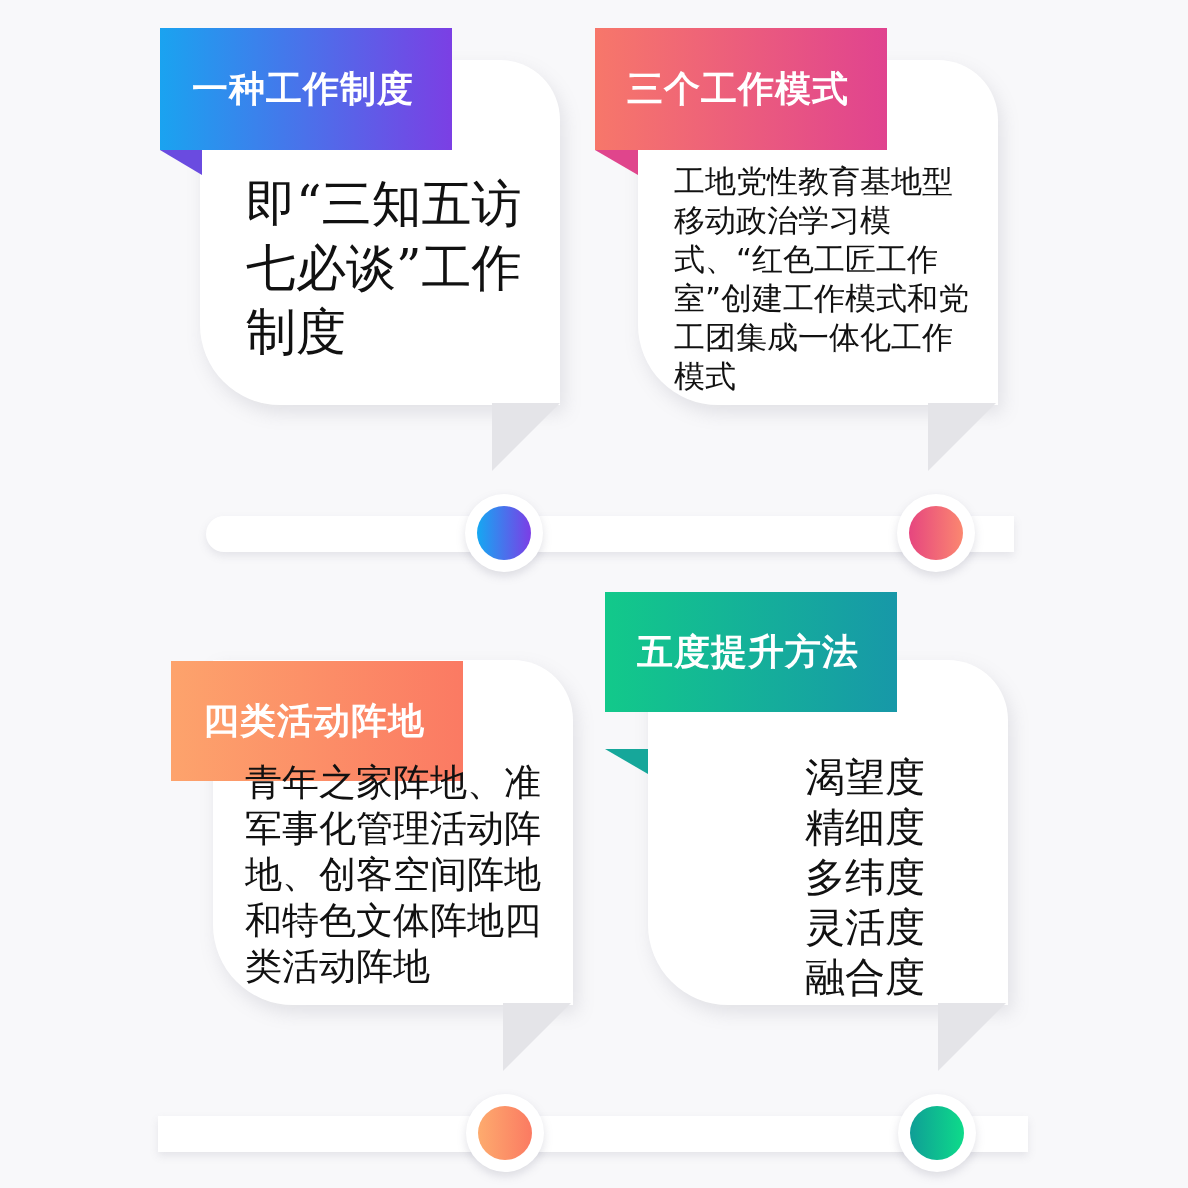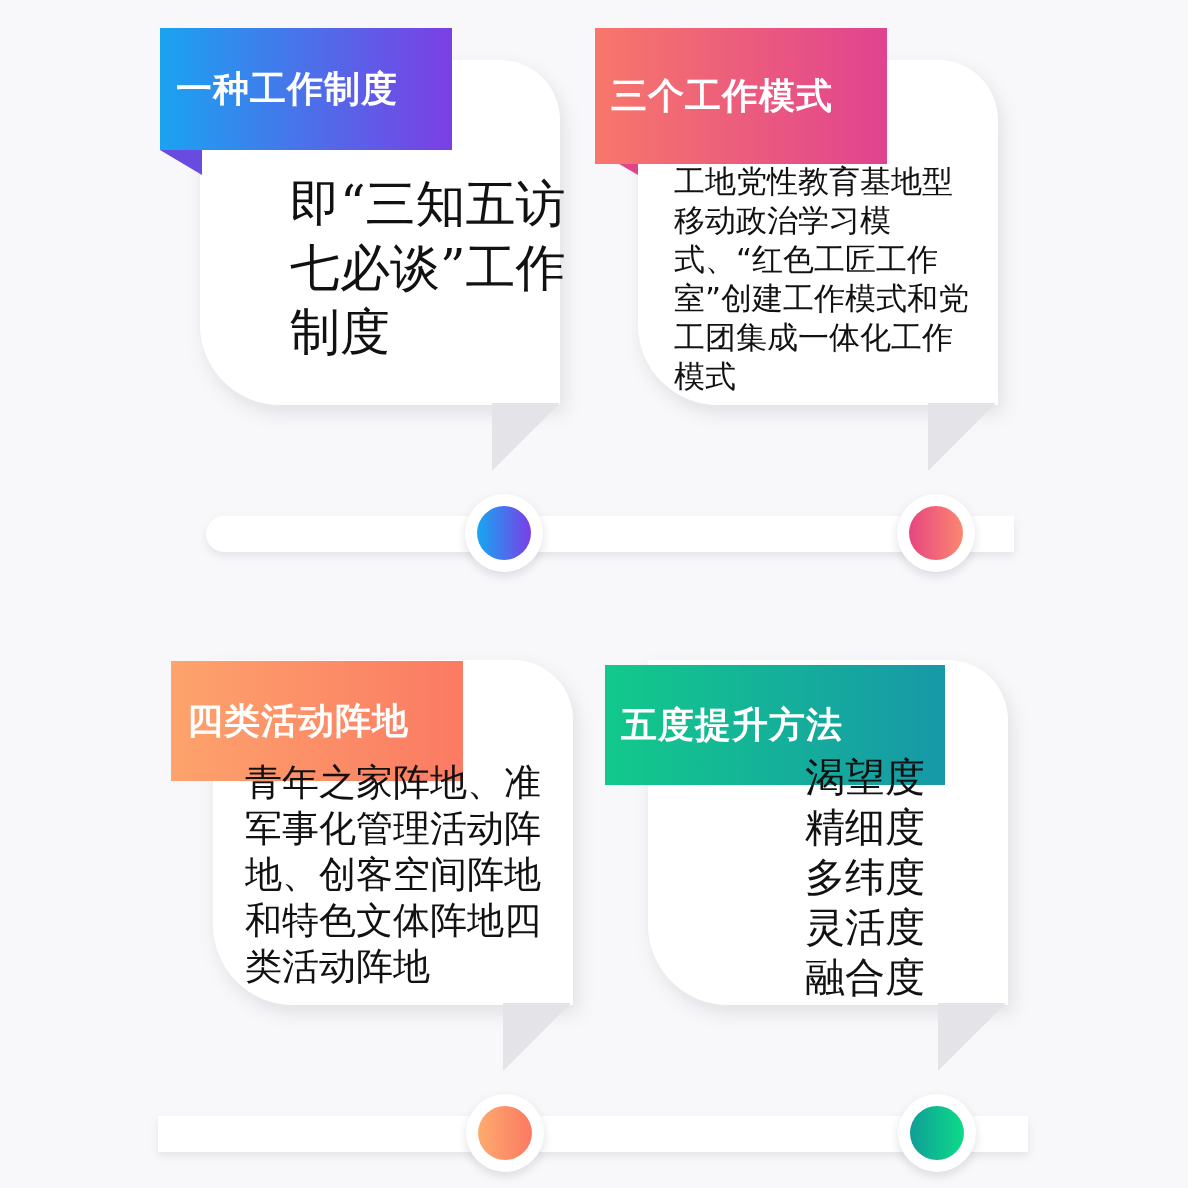--- a/index.html
+++ b/index.html
@@ -18,21 +18,21 @@
     position:absolute; width:0; height:0;
     border-style:solid;
   }
   .header {
     position:absolute;
     color:#fff;
     font-family:"DejaVu Sans", sans-serif;
     font-weight:bold;
     font-size:36px;
     letter-spacing:1px;
-    display:flex; align-items:center; padding-left:16px; box-sizing:border-box;
+    display:flex; align-items:center; padding-left:32px; box-sizing:border-box;
   }
   .fold { position:absolute; width:0; height:0; border-style:solid; }
   .body-text {
     position:absolute; color:#111;
     line-height:1.3;
   }
   .track {
     position:absolute; height:36px; background:#fff;
     border-radius:18px 0 0 18px;
     box-shadow: 0 4px 8px rgba(120,120,140,0.15);
@@ -45,28 +45,28 @@
   .dot { width:54px; height:54px; border-radius:50%; }
 </style>
 </head>
 <body>
 
 <div>
   <div class="card" style="left:200px;top:60px;width:360px;height:345px;"></div>
   <div class="tail" style="left:492px;top:403px;border-width:0 0 68px 68px;border-color:transparent transparent transparent #e4e4e8;"></div>
   <div class="fold" style="left:160px;top:150px;border-width:0 42px 25px 0;border-color:transparent #6a4be0 transparent transparent;"></div>
   <div class="header" style="left:160px;top:28px;width:292px;height:122px;background:linear-gradient(90deg,#1aa3f0,#7b3fe4);">一种工作制度</div>
-  <div class="body-text" style="left:246px;top:172px;width:280px;font-size:50px;line-height:64px;margin-left:44px;">即“三知五访七必谈”工作制度</div>
+  <div class="body-text" style="left:246px;top:172px;width:280px;font-size:50px;line-height:64px;">即“三知五访七必谈”工作制度</div>
 </div>
 
 <div>
   <div class="card" style="left:638px;top:60px;width:360px;height:345px;"></div>
   <div class="tail" style="left:928px;top:403px;border-width:0 0 68px 68px;border-color:transparent transparent transparent #e4e4e8;"></div>
   <div class="fold" style="left:595px;top:150px;border-width:0 43px 25px 0;border-color:transparent #e0458c transparent transparent;"></div>
-  <div class="header" style="left:595px;top:28px;width:292px;height:136px;background:linear-gradient(90deg,#f7776a,#e0438f);">三个工作模式</div>
+  <div class="header" style="left:595px;top:28px;width:292px;height:122px;background:linear-gradient(90deg,#f7776a,#e0438f);">三个工作模式</div>
   <div class="body-text" style="left:674px;top:162px;width:296px;font-size:31px;line-height:39px;font-family:'DejaVu Sans',sans-serif;">工地党性教育基地型移动政治学习模式、“红色工匠工作室”创建工作模式和党工团集成一体化工作模式</div>
 </div>
 
 <div>
   <div class="track" style="left:206px;top:516px;width:808px;"></div>
   <div class="node" style="left:465px;top:494px;">
     <div class="dot" style="background:linear-gradient(90deg,#15a8f2,#7c3de6);"></div>
   </div>
   <div class="node" style="left:897px;top:494px;">
     <div class="dot" style="background:linear-gradient(90deg,#e6467f,#fb8770);"></div>
@@ -78,21 +78,21 @@
   <div class="tail" style="left:503px;top:1003px;border-width:0 0 68px 68px;border-color:transparent transparent transparent #e4e4e8;"></div>
   <div class="fold" style="left:171px;top:749px;border-width:0 43px 25px 0;border-color:transparent #f8886a transparent transparent;"></div>
   <div class="header" style="left:171px;top:629px;width:292px;height:120px;background:linear-gradient(90deg,#fda36c,#fb7a63);margin-top:32px;">四类活动阵地</div>
   <div class="body-text" style="left:245px;top:760px;width:310px;font-size:37px;line-height:46px;">青年之家阵地、准军事化管理活动阵地、创客空间阵地和特色文体阵地四类活动阵地</div>
 </div>
 
 <div>
   <div class="card" style="left:648px;top:660px;width:360px;height:345px;"></div>
   <div class="tail" style="left:938px;top:1003px;border-width:0 0 68px 68px;border-color:transparent transparent transparent #e4e4e8;"></div>
   <div class="fold" style="left:605px;top:749px;border-width:0 43px 25px 0;border-color:transparent #16a79a transparent transparent;"></div>
-  <div class="header" style="left:605px;top:665px;width:340px;height:120px;background:linear-gradient(90deg,#12c98a,#1798a8);">五度提升方法</div>
+  <div class="header" style="left:605px;top:592px;width:292px;height:120px;background:linear-gradient(90deg,#12c98a,#1798a8);">五度提升方法</div>
   <div class="body-text" style="left:760px;top:752px;width:160px;font-size:40px;line-height:50px;margin-left:45px;">
     <div>渴望度</div>
     <div>精细度</div>
     <div>多纬度</div>
     <div>灵活度</div>
     <div>融合度</div>
   </div>
 </div>
 
 <div>

